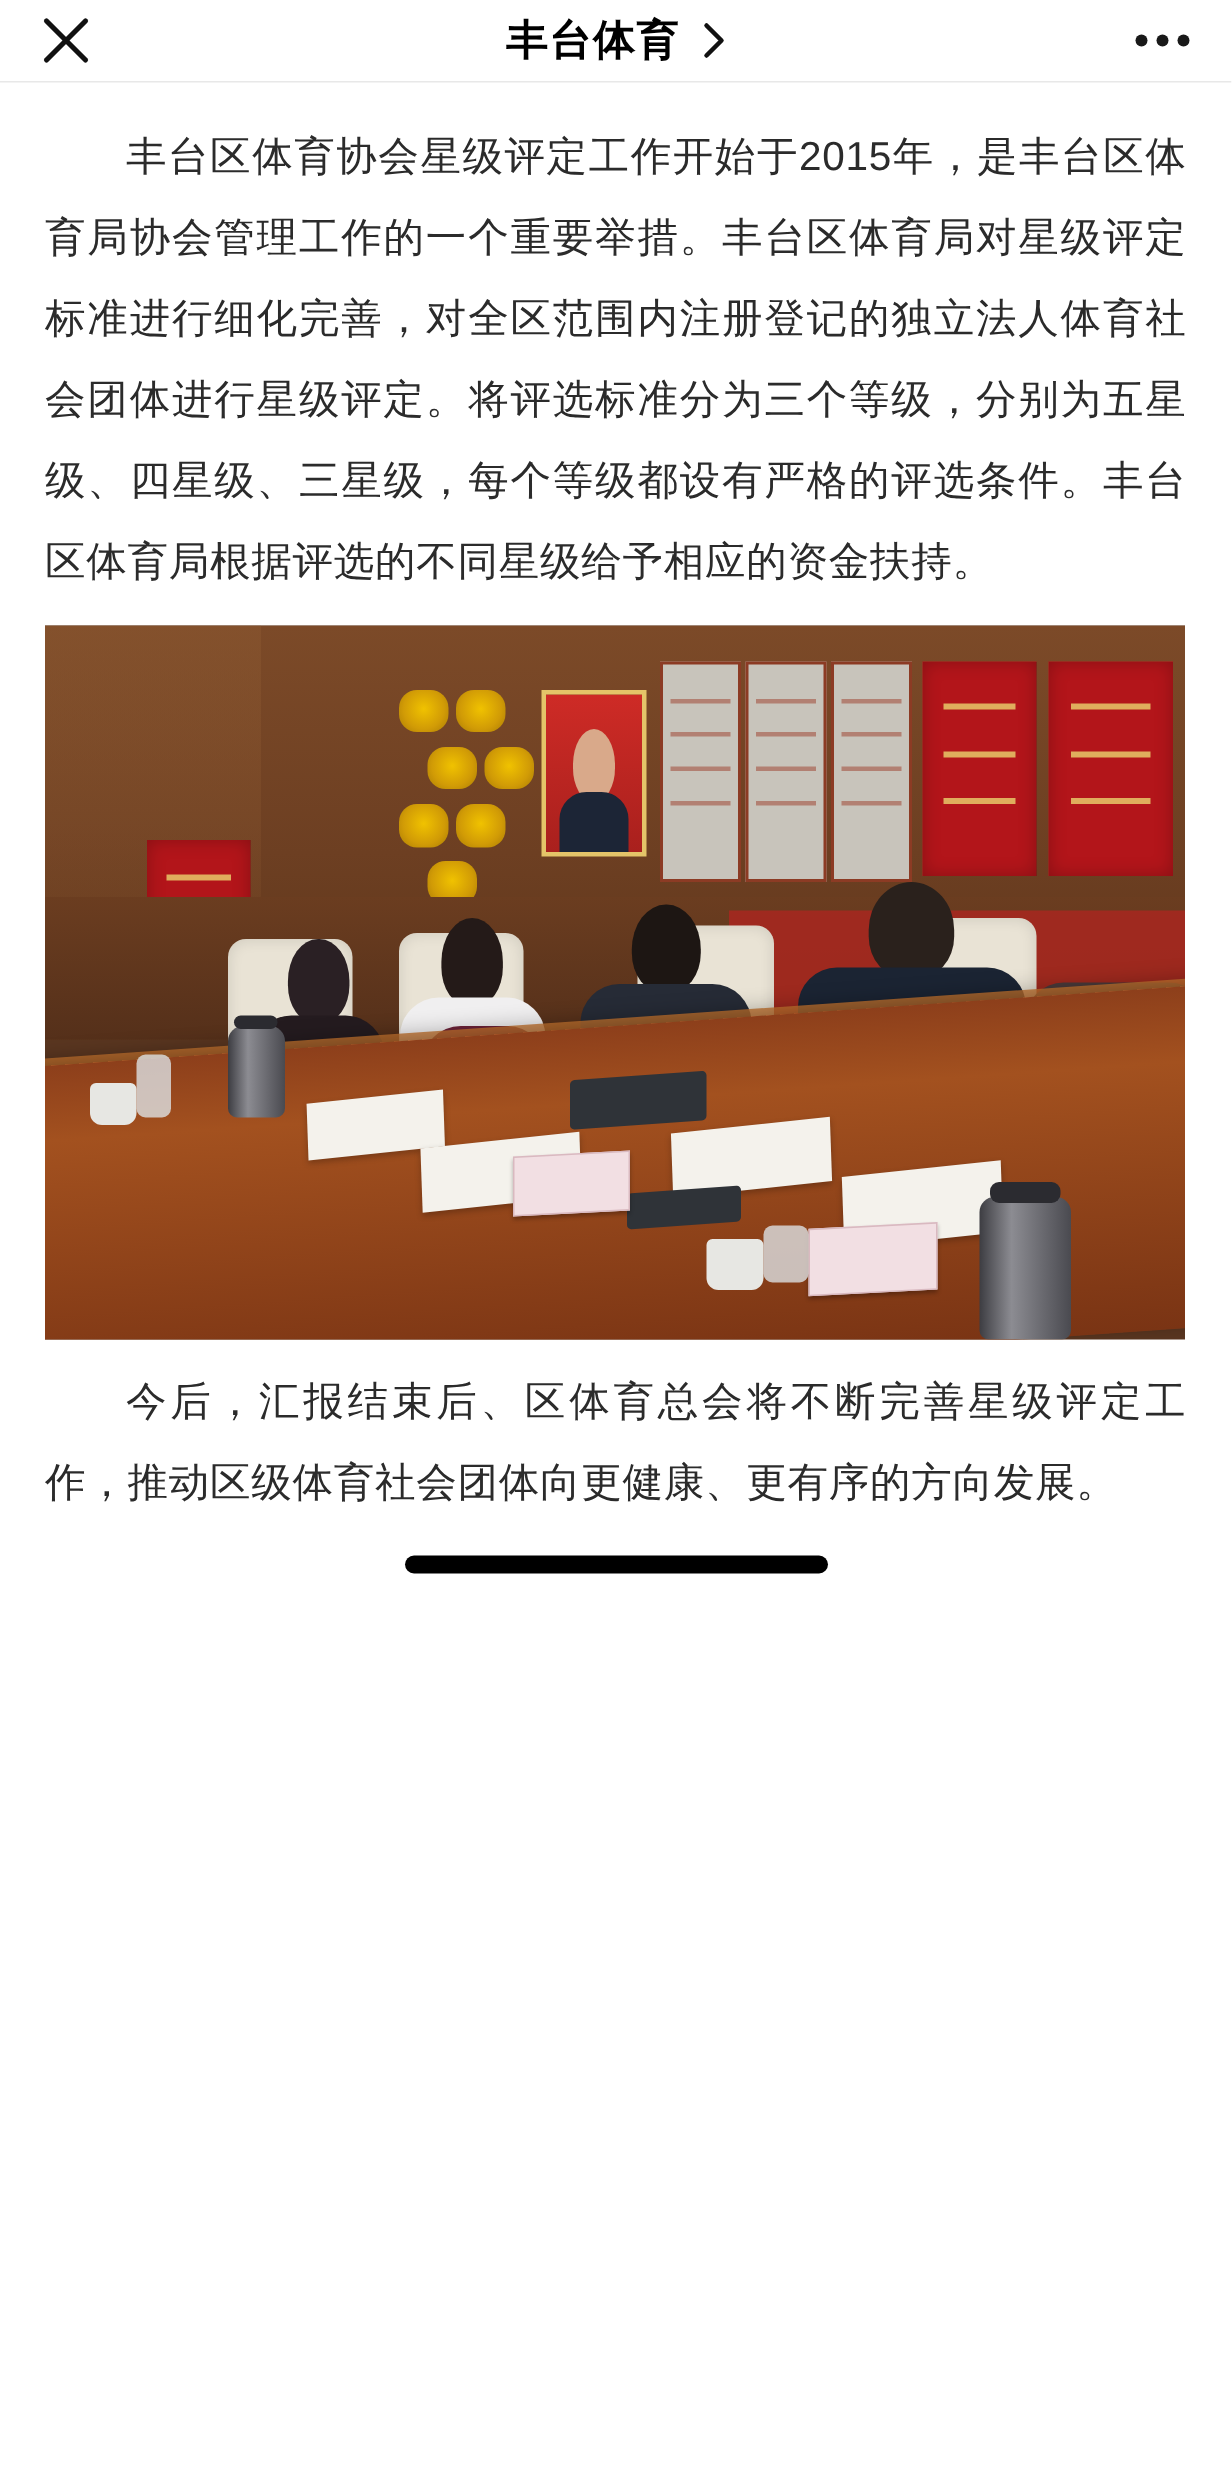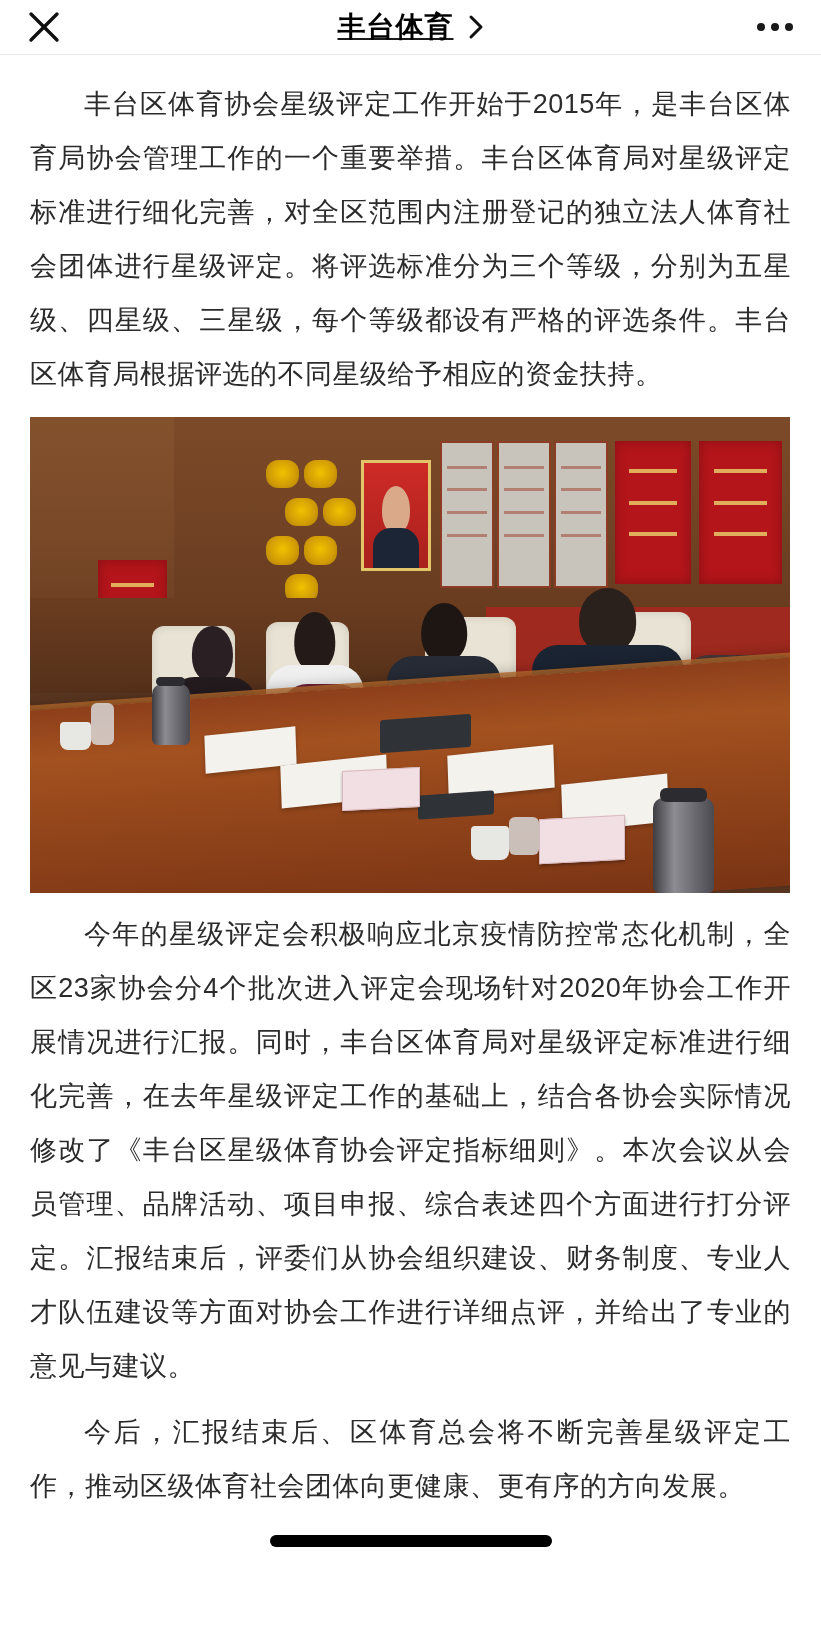--- a/index.html
+++ b/index.html
@@ -37,21 +37,20 @@
     justify-content: center;
     cursor: pointer;
   }
   .nav-close svg { display: block; }
 
   .nav-title-wrap {
     display: flex;
     align-items: center;
     gap: 12px;
     cursor: pointer;
-    text-decoration: underline;
   }
   .nav-title {
     font-size: 28px;
     font-weight: bold;
     letter-spacing: 1px;
     color: #000000;
     line-height: 1;
   }
   .nav-chevron {
     display: flex;
@@ -400,19 +399,18 @@
       <div class="p-nameplate" style="left:41%;top:74%;width:10%;height:8%;"></div>
       <div class="p-nameplate" style="left:67%;top:84%;width:11%;height:9%;"></div>
       <div class="p-thermos" style="left:82%;top:80%;width:8%;height:20%;">
           <div class="cap"></div>
         </div>
       <div class="p-cup" style="left:58%;top:86%;width:5%;height:7%;"></div>
       <div class="p-bottle" style="left:63%;top:84%;width:4%;height:8%;"></div>
     </div>
   </div>
 
-  <p class="para">今年的星级评定会积极响应北京疫情防控常态化机制，全区23家协会分4个批次进入评定会现场针对2020年协会工作开展情况进行汇报。同时，丰台区体育局对星级评定标准进行细化完善，在去年星级评定工作的基础上，结合各协会实际情况修改了《丰台区星级体育协会评定指标细则》。本次会议从会员管理、品牌活动、项目申报、综合表述四个方面进行打分评定。汇报结束后，评委们从协会组织建设、财务制度、专业人才队伍建设等方面对协会工作进行详细点评，并给出了专业的意见与建议。</p>
   <p class="para tight">今后，汇报结束后、区体育总会将不断完善星级评定工作，推动区级体育社会团体向更健康、更有序的方向发展。</p>
 </div>
 
 <div class="bottom-bar-wrap">
   <div class="bottom-bar"></div>
 </div>
 
 </body></html>

